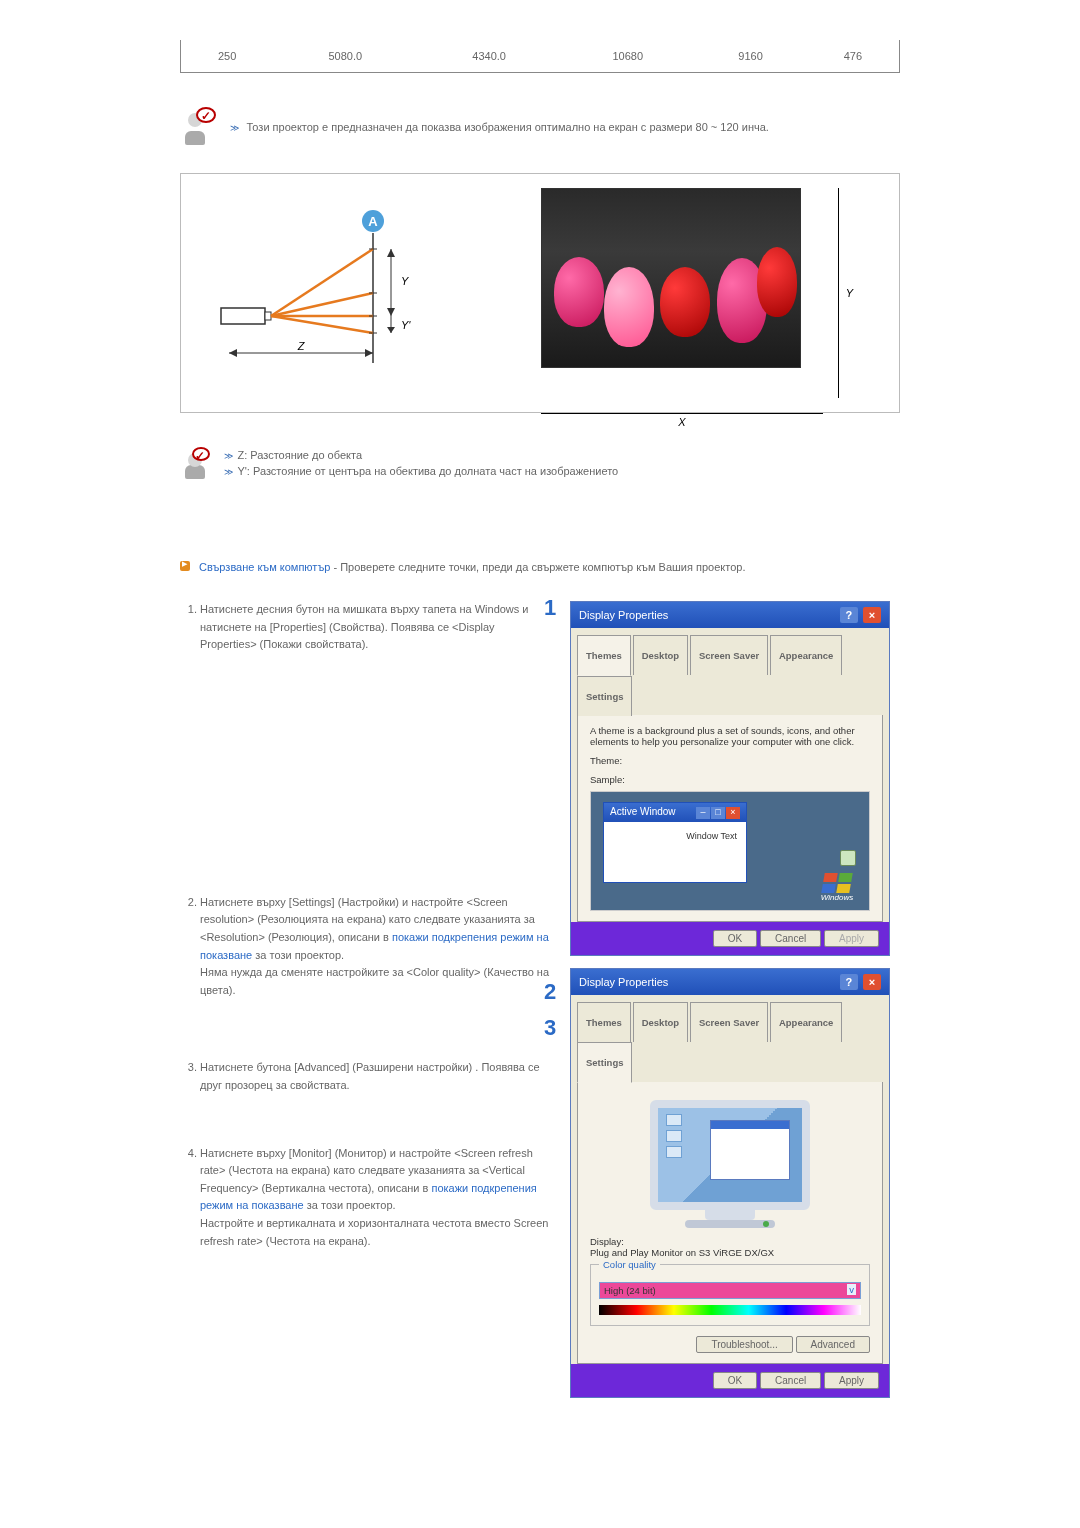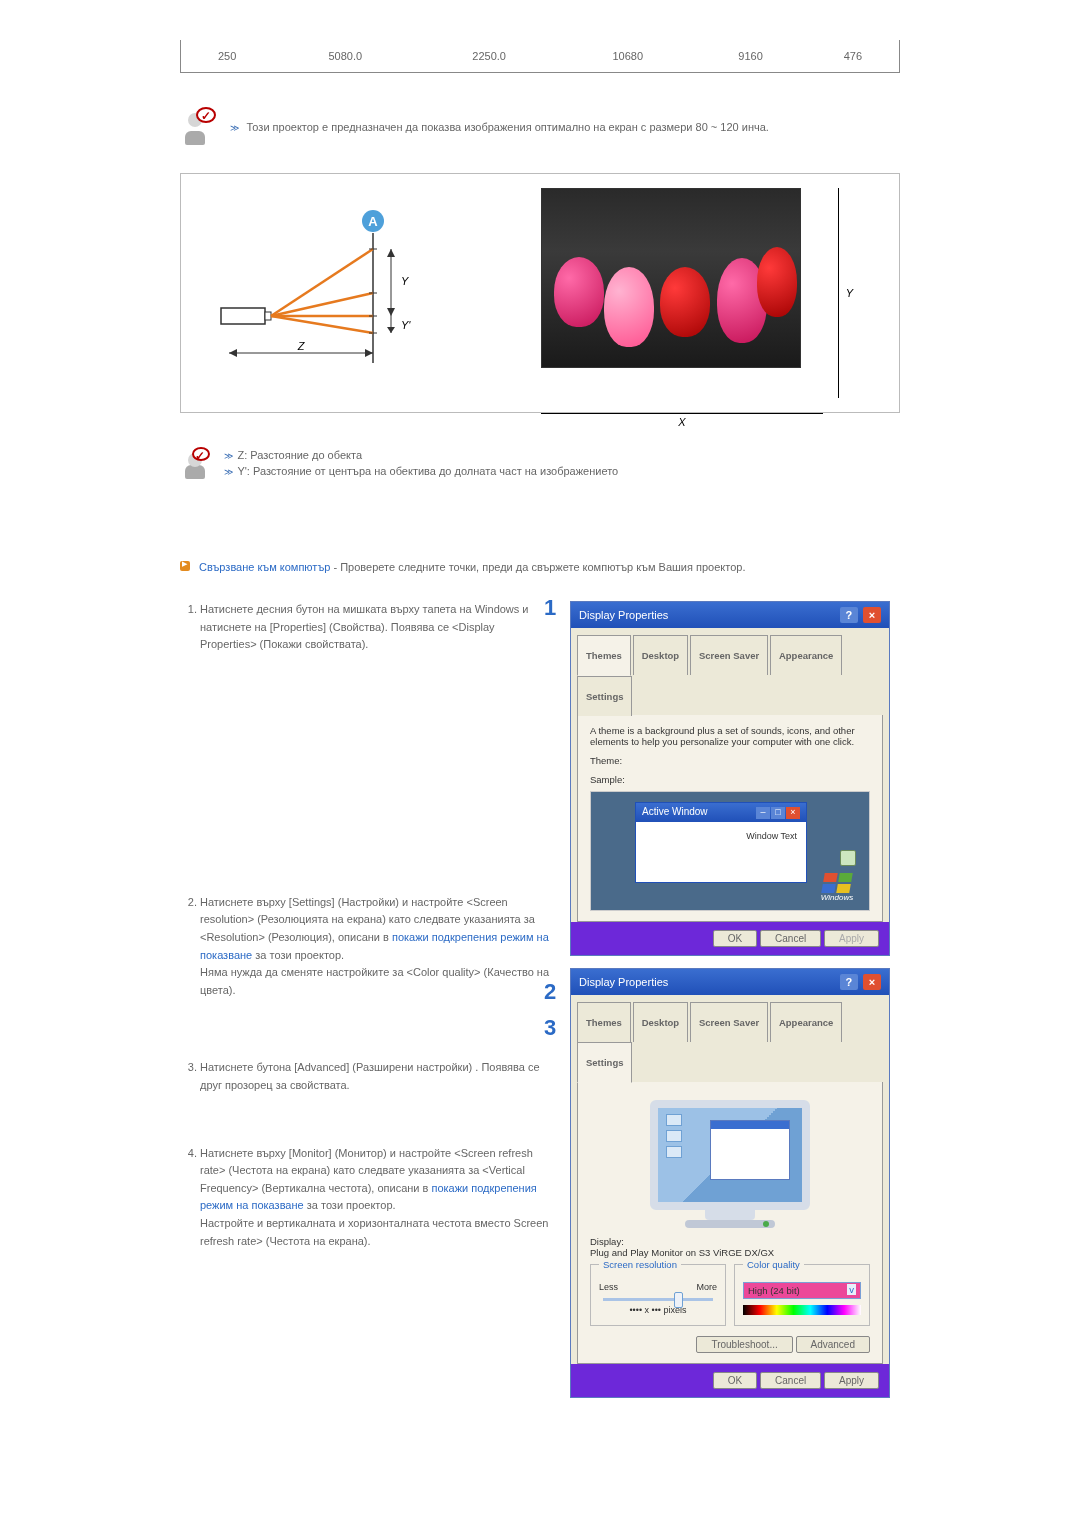--- a/index.html
+++ b/index.html
@@ -157,23 +157,22 @@
   .win-btn {
     display: inline-block; border: 1px solid #888; background: #ece9d8;
     padding: 2px 14px; font-size: 10px; border-radius: 2px;
   }
   .win-btn.disabled { color: #aaa; }
   .sample-box {
     border: 1px solid #ccc; background: #4a6a8a; height: 120px; margin-top: 6px;
     position: relative; overflow:hidden;
   }
   .active-win {
-    position: absolute; left: 12px; top: 10px; width: 172px; background:#fff;
+    position: absolute; left: 12px; top: 10px; width: 144px; background:#fff;
     border:1px solid #2050b8;
-    margin-left:32px;
   }
   .active-win .aw-title { background: linear-gradient(180deg,#3a6ed0,#2050b8); color:#fff; padding:3px 6px; font-size:10px; display:flex; justify-content:space-between;}
   .active-win .aw-title .wbtns span{display:inline-block;width:14px;height:12px;text-align:center;font-size:9px;margin-left:1px;}
   .active-win .aw-title .wbtns .wm{background:#5a85d6;color:#fff;}
   .active-win .aw-title .wbtns .wc{background:#e05030;color:#fff;}
   .active-win .aw-body{height:60px;padding:9px;font-size:9px;color:#333;text-align:right;}
   .winlogo { position:absolute; right:8px; bottom:8px; width:48px; text-align:center;}
   .winlogo .flag{width:28px;height:20px;margin:0 auto;display:grid;grid-template:1fr 1fr/1fr 1fr;gap:2px;transform:skewX(-10deg);}
   .winlogo .flag span:nth-child(1){background:#e05030;}
   .winlogo .flag span:nth-child(2){background:#5aaa3a;}
@@ -232,21 +231,21 @@
 </head>
 <body>
 
 <div class="page">
 
   <table>
     <tbody>
         <tr>
       <td class="vborder">250</td>
       <td>5080.0</td>
-      <td>2250.0</td>
+      <td>4340.0</td>
       <td>10680</td>
       <td>9160</td>
       <td class="vborder-r">476</td>
     </tr>
     <tr>
           <td colspan="6" class="tborder-top" style="padding:0"></td>
         </tr>
   </tbody>
     </table>
 
@@ -434,31 +433,20 @@
             <div class="mon-base">
                 <div class="dot"></div>
               </div>
           </div>
           <div class="display-name">
             <span>Display:</span><br>
             <span>Plug and Play Monitor on S3 ViRGE DX/GX</span>
           </div>
           <div class="fieldsets">
             <div class="fieldset">
-              <span class="legend" style="color:#2b6ac5;">Screen resolution</span>
-              <div class="less-more">
-                <span>Less</span>
-                <span>More</span>
-              </div>
-              <div class="slider-track">
-                  <div class="slider-thumb"></div>
-                </div>
-              <div class="px-label">•••• x ••• pixels</div>
-            </div>
-            <div class="fieldset">
               <span class="legend" style="color:#2b6ac5;">Color quality</span>
               <span class="win-select" style="width:100%;">High (24 bit)</span>
               <div class="colorbar"></div>
             </div>
           </div>
           <div style="text-align:right; margin-top:10px;">
             <span class="win-btn">Troubleshoot...</span>
             <span class="win-btn">Advanced</span>
           </div>
         </div>

